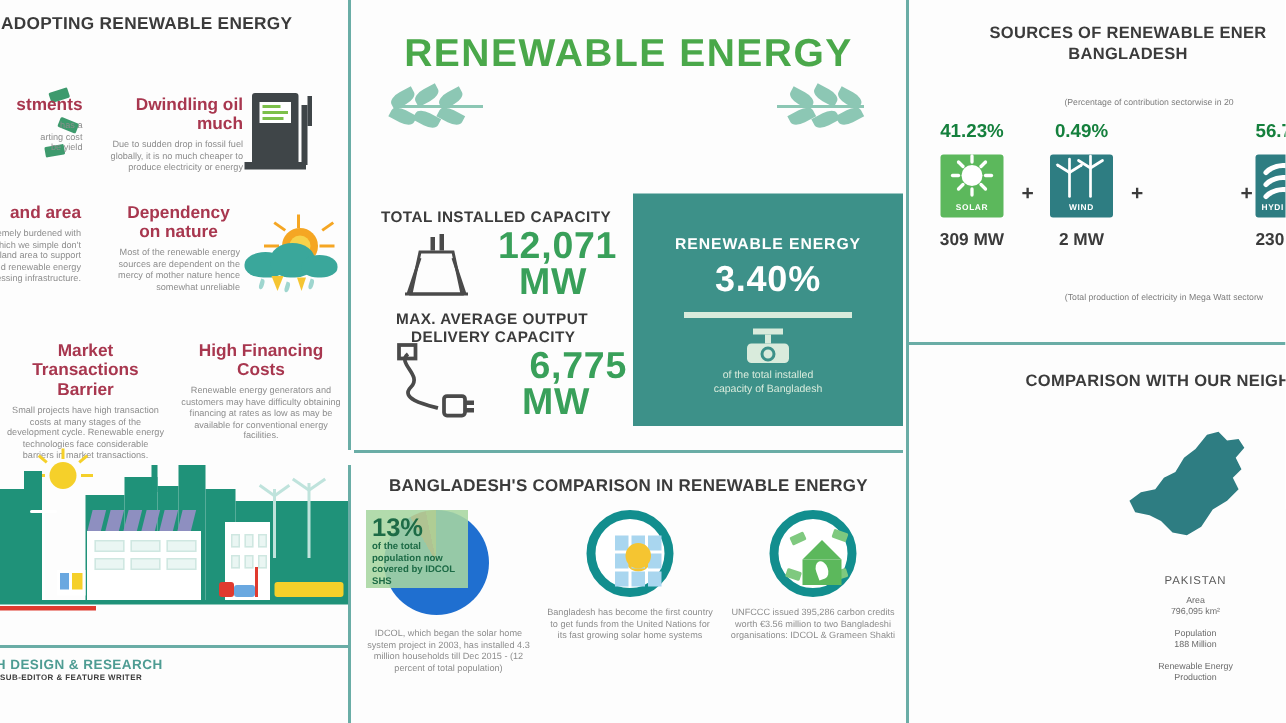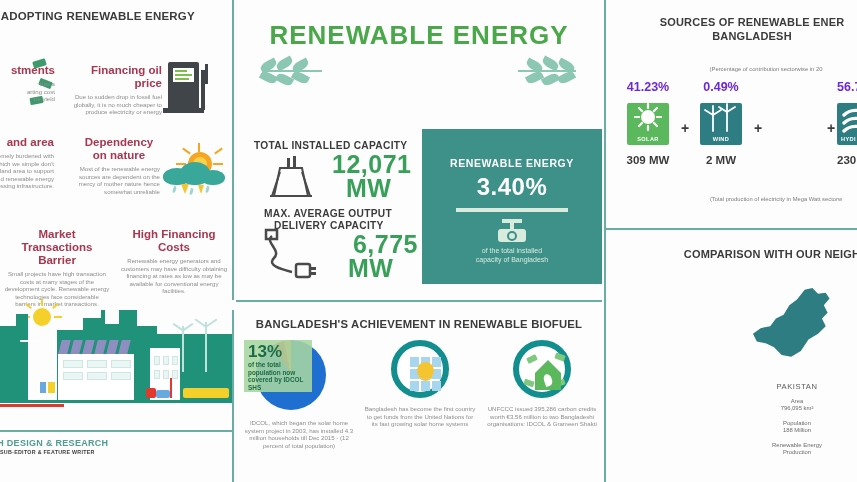--- a/index.html
+++ b/index.html
@@ -155,21 +155,21 @@
   }
   #src-note-top {
     position: absolute; left: 30px; top: 66px; width: 260px; text-align: center;
     color: #7c7c7c; font-size: 5.8px;
   }
   #src-note-bot {
     position: absolute; left: 40px; top: 196px; width: 260px; text-align: center;
     color: #7c7c7c; font-size: 5.8px;
   }
   .src-item { position: absolute; top: 80px; width: 60px; text-align: center; }
-  .src-pct { color: #6d28d9; font-size: 12.5px; font-weight: bold; }
+  .src-pct { color: #15803d; font-size: 12.5px; font-weight: bold; }
   .src-tile {
     position: relative; width: 42px; height: 42px; margin: 9px auto 0;
     border-radius: 2px;
   }
   .src-tile .tname {
     position: absolute; left: 0; bottom: 3px; width: 100%; text-align: center;
     color: #ffffff; font-size: 5.6px; font-weight: bold; letter-spacing: .4px;
   }
   .src-mw { margin-top: 9px; color: #3b3b3b; font-size: 11.5px; font-weight: bold; }
   .plus { position: absolute; top: 120px; color: #3b3b3b; font-size: 14px; font-weight: bold; }
@@ -206,21 +206,21 @@
     <div class="bill" style="left:30px; top:97px; transform:rotate(-10deg);"></div>
 
     <div class="lcard ta-right" style="left:-40px; top:64px; width:95px;">
       <div class="lhead">stments</div>
       <div class="lbody" style="white-space:pre-line">has a
 arting cost
 be yield</div>
     </div>
 
     <div class="lcard ta-right" style="left:62px; top:64px; width:100px;">
-      <div class="lhead">Financing oil price</div>
+      <div class="lhead">Dwindling oil much</div>
       <div class="lbody">Due to sudden drop in fossil fuel globally, it is no much cheaper to produce electricity or energy</div>
     </div>
 
     <div>
       <div class="pump-body" style="left:168px; top:62px; width:31px; height:48px; border-radius:2px;"></div>
       <div class="pump-body" style="left:163px; top:108px; width:41px; height:5px;"></div>
       <div class="pump-screen" style="left:173px; top:68px; width:21px; height:14px;"></div>
       <div class="pump-line" style="left:175px; top:70px; width:12px;"></div>
       <div class="pump-line" style="left:175px; top:74px; width:17px;"></div>
       <div class="pump-line" style="left:175px; top:78px; width:14px;"></div>
@@ -397,21 +397,21 @@
       <div>
         <div class="scale-icon" style="left:80px; top:90px; width:20px; height:4px;"></div>
         <div class="scale-icon" style="left:88px; top:94px; width:4px; height:6px;"></div>
         <div class="scale-icon" style="left:76px; top:100px; width:28px; height:13px; border-radius:3px;"></div>
         <div style="position:absolute; left:85px; top:102px; width:10px; height:10px; border:2px solid #3d9189; border-radius:50%;"></div>
       </div>
       <div class="re-note">of the total installed</div>
       <div class="re-note" style="top:126px;">capacity of Bangladesh</div>
     </div>
 
-    <div id="ach-title">BANGLADESH'S ACHIEVEMENT IN  RENEWABLE BIOFUEL</div>
+    <div id="ach-title">BANGLADESH'S COMPARISON IN  RENEWABLE ENERGY</div>
 
     <div id="pie"></div>
     <div id="pct-badge">
       <div class="p1">13%</div>
       <div class="p2">of the total population now covered by IDCOL SHS</div>
     </div>
     <div class="ach-col" style="left:5px; top:412px; width:116px;">
       <div class="ach-text">IDCOL, which began the solar home system project in 2003, has installed 4.3 million households till Dec 2015 - (12 percent of total population)</div>
     </div>
 

